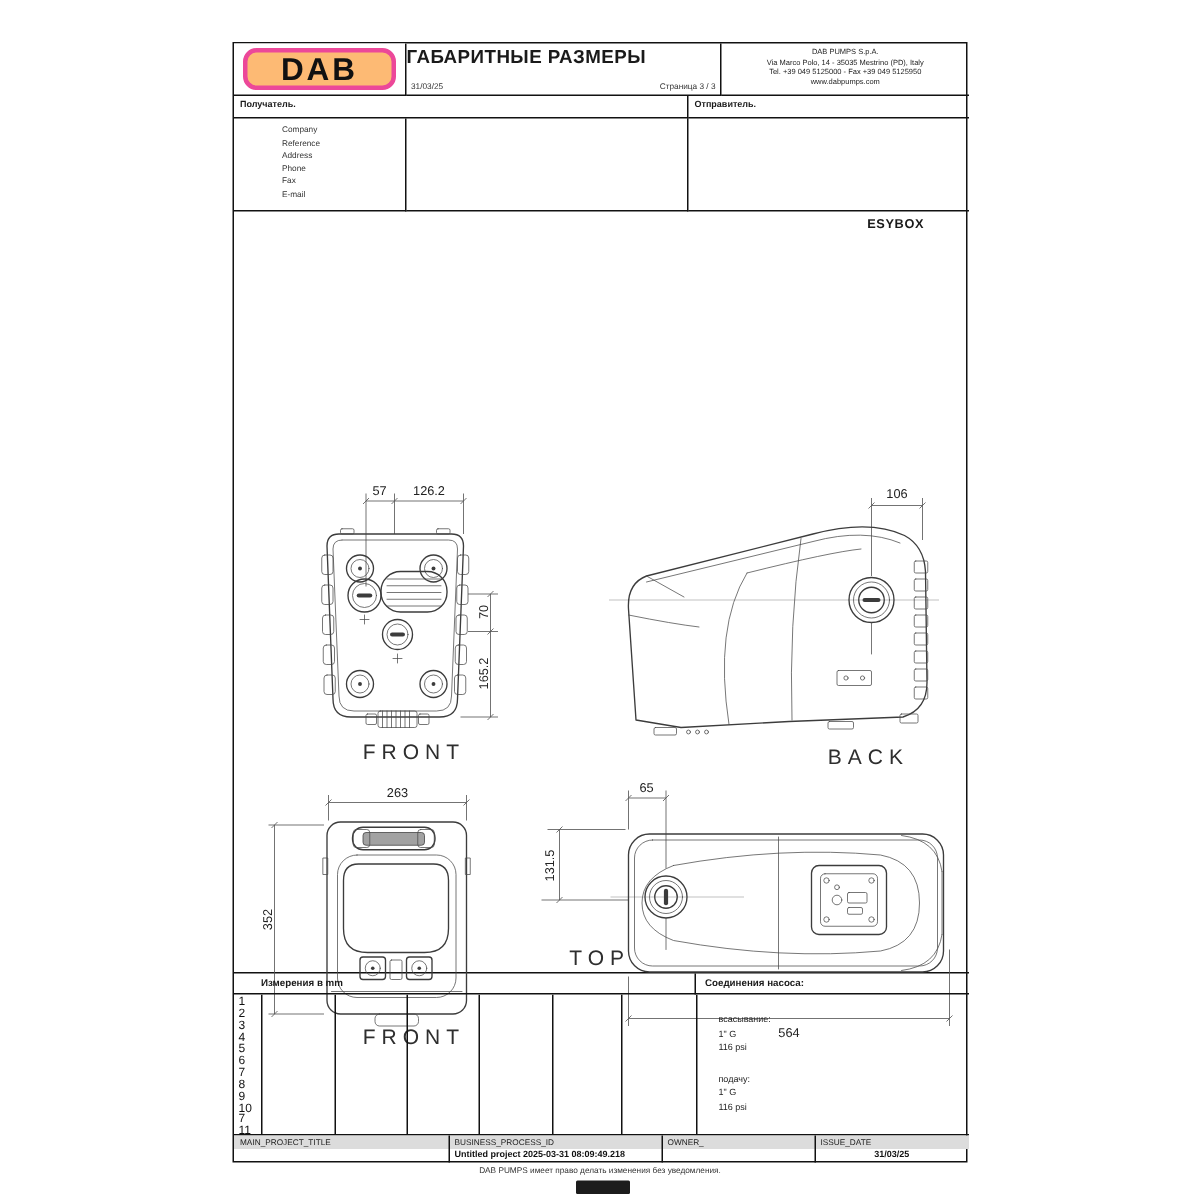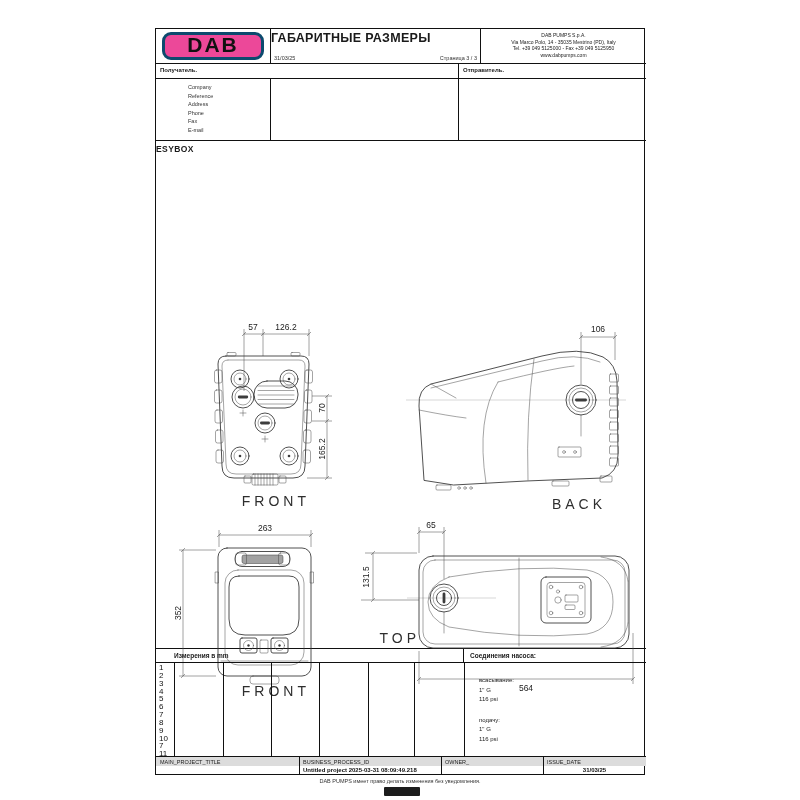--- a/index.html
+++ b/index.html
@@ -5,38 +5,38 @@
   html,body{margin:0;padding:0;background:#fff;}
   #canvas{position:relative;width:800px;height:800px;background:#fff;overflow:hidden;
           font-family:"Liberation Sans",sans-serif;color:#1a1a1a;}
   .frame{position:absolute;left:155px;top:28px;width:490px;height:747px;
          border:1.5px solid #111;box-sizing:border-box;}
   .cell{position:absolute;box-sizing:border-box;}
   .br{border-right:1px solid #111;}
   .bb{border-bottom:1px solid #111;}
   
   .logo-cell{left:0;top:0;width:115px;height:35px;background:#fff;}
-  .logo-box{position:absolute;left:6px;top:3px;right:6px;bottom:3px;background:#ec4899;
-            border:3px solid #0c4a6e;border-radius:9px;display:flex;align-items:flex-end;justify-content:center;}
+  .logo-box{position:absolute;left:6px;top:3px;right:6px;bottom:3px;background:#fdba74;
+            border:3px solid #ec4899;border-radius:9px;display:flex;align-items:flex-start;justify-content:center;}
   .logo-txt{font-weight:900;font-size:21px;letter-spacing:2px;color:#111;}
   .title-cell{left:115px;top:0;width:210px;height:35px;}
   .doc-title{margin-top:2px;font-weight:bold;font-size:12.5px;letter-spacing:0.3px;}
   .subrow{position:absolute;left:3px;right:3px;bottom:2px;display:flex;justify-content:space-between;
           font-size:5.5px;color:#333;}
   .company-cell{left:325px;top:0;width:165px;height:35px;text-align:center;font-size:5px;
                 line-height:6.6px;padding-top:3px;color:#222;}
   .recip-cell{left:0;top:35px;width:303px;height:15px;font-size:6px;font-weight:bold;padding:3px 0 0 4px;}
   .send-cell{left:303px;top:35px;width:187px;height:15px;font-size:6px;font-weight:bold;padding:3px 0 0 4px;}
   .fields-cell{left:0;top:50px;width:115px;height:62px;font-size:5.5px;color:#333;
                padding:4px 0 0 32px;line-height:8.6px;}
   .mid-cell{left:115px;top:50px;width:188px;height:62px;}
   .sendbody-cell{left:303px;top:50px;width:187px;height:62px;}
   
   .draw-area{left:0;top:112px;width:490px;height:508px;}
-  .product{position:absolute;left:0;top:3px;width:460px;text-align:left;
+  .product{position:absolute;left:0;top:3px;width:460px;text-align:right;
            font-weight:bold;font-size:8.5px;letter-spacing:0.4px;}
   svg.view{position:absolute;overflow:visible;}
   .ln{fill:none;stroke:#3c3c3c;stroke-width:0.9;stroke-linejoin:round;stroke-linecap:round;}
   .tn{fill:none;stroke:#4a4a4a;stroke-width:0.5;stroke-linejoin:round;stroke-linecap:round;}
   .dm{fill:none;stroke:#555;stroke-width:0.55;}
   .cl{fill:none;stroke:#999;stroke-width:0.4;}
   text.d{font-family:"Liberation Sans",sans-serif;font-size:8.5px;fill:#222;}
   .viewlabel{position:absolute;text-align:right;font-size:14px;letter-spacing:4px;color:#2e2e2e;}
   
   .measures-cell{left:0;top:620px;width:308px;height:14px;font-size:6.5px;font-weight:bold;

